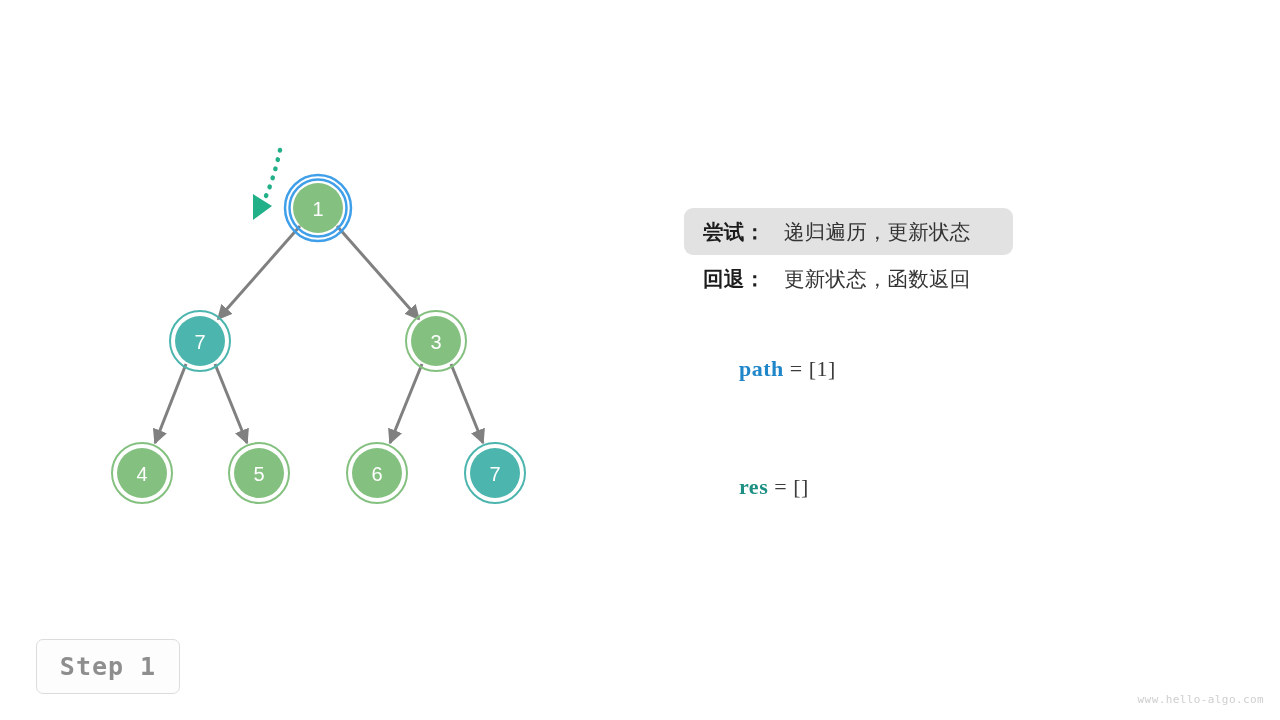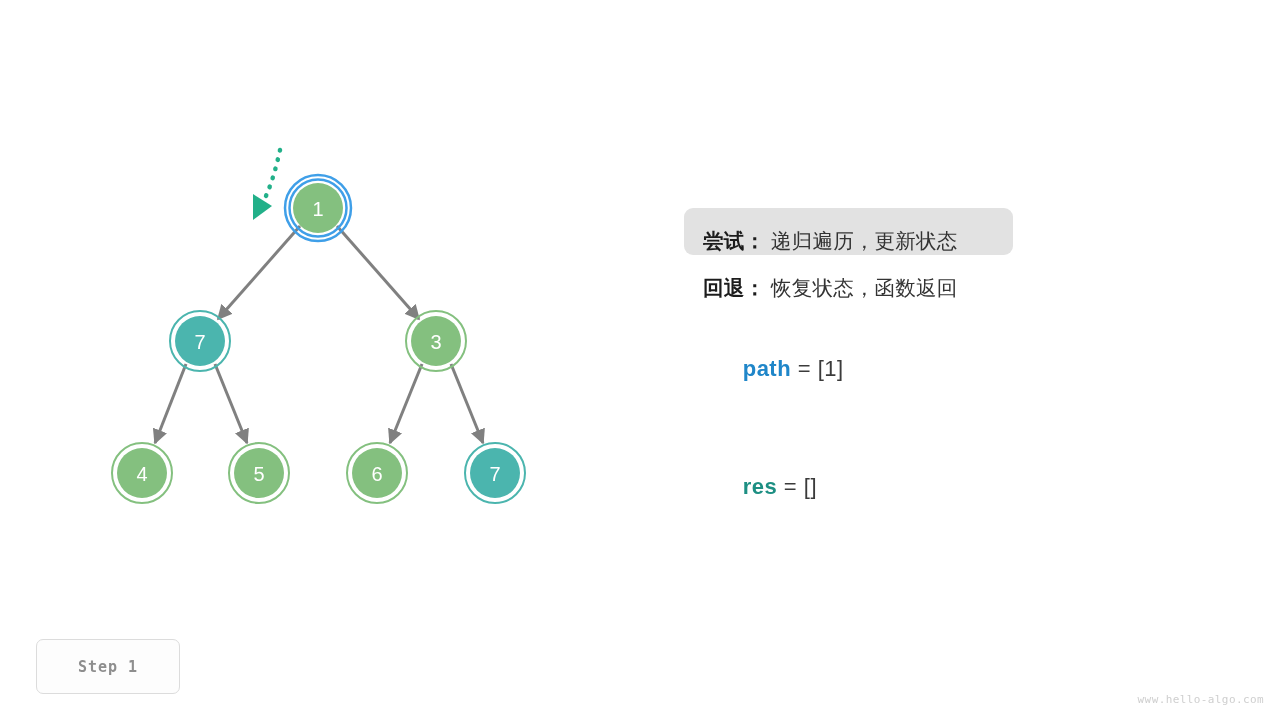--- a/index.html
+++ b/index.html
@@ -45,46 +45,46 @@
   .panel {
     position: absolute;
     left: 684px;
     top: 208px;
     width: 540px;
   }
 
   .ann-row {
     height: 47px;
     display: flex;
-    align-items: flex-end;
+    align-items: center;
     padding-left: 19px;
     box-sizing: border-box;
     font-size: 20.5px;
     color: #2e2e2e;
     letter-spacing: 0.2px;
   }
   .ann-row.highlight {
     background: #e2e2e2;
     border-radius: 9px;
     width: 329px;
   }
   .ann-key {
     font-weight: bold;
     color: #1c1c1c;
   }
   .ann-val {
     font-weight: normal;
     color: #333333;
-    margin-left: 6px;
+    margin-left: 19px;
   }
 
   .code-line {
     position: absolute;
     left: 19px;
-    font-family: Liberation Sans, sans-serif;
+    font-family: Liberation Serif, serif;
     font-size: 22px;
     color: #3b3b3b;
     white-space: pre;
     letter-spacing: 0.5px;
   }
   .code-line .var-path {
     color: #1f86c9;
     font-weight: bold;
   }
   .code-line .var-res {
@@ -105,21 +105,21 @@
     top: 639px;
     width: 144px;
     height: 55px;
     border: 1px solid #dcdcdc;
     border-radius: 7px;
     background: #fdfdfd;
     display: flex;
     align-items: center;
     justify-content: center;
     font-family: "DejaVu Sans Mono", "Liberation Mono", monospace;
-    font-size: 15px;
+    font-size: 25px;
     font-weight: bold;
     color: #8e8e8e;
     letter-spacing: 1px;
     box-sizing: border-box;
   }
 
   
   .watermark {
     position: absolute;
     right: 16px;
@@ -206,21 +206,21 @@
 
   <div class="panel">
 
     <div class="ann-row highlight">
       <span class="ann-key">尝试：</span>
       <span class="ann-val">递归遍历，更新状态</span>
     </div>
 
     <div class="ann-row">
       <span class="ann-key">回退：</span>
-      <span class="ann-val">恢复状态，函数返回</span>
+      <span class="ann-val">更新状态，函数返回</span>
     </div>
 
     <div class="code-line" id="line-path">
       <span class="var-path">path</span><span class="eq"> = </span><span class="val">[1]</span>
     </div>
 
     <div class="code-line" id="line-res">
       <span class="var-res">res</span><span class="eq"> = </span><span class="val">[]</span>
     </div>
 

